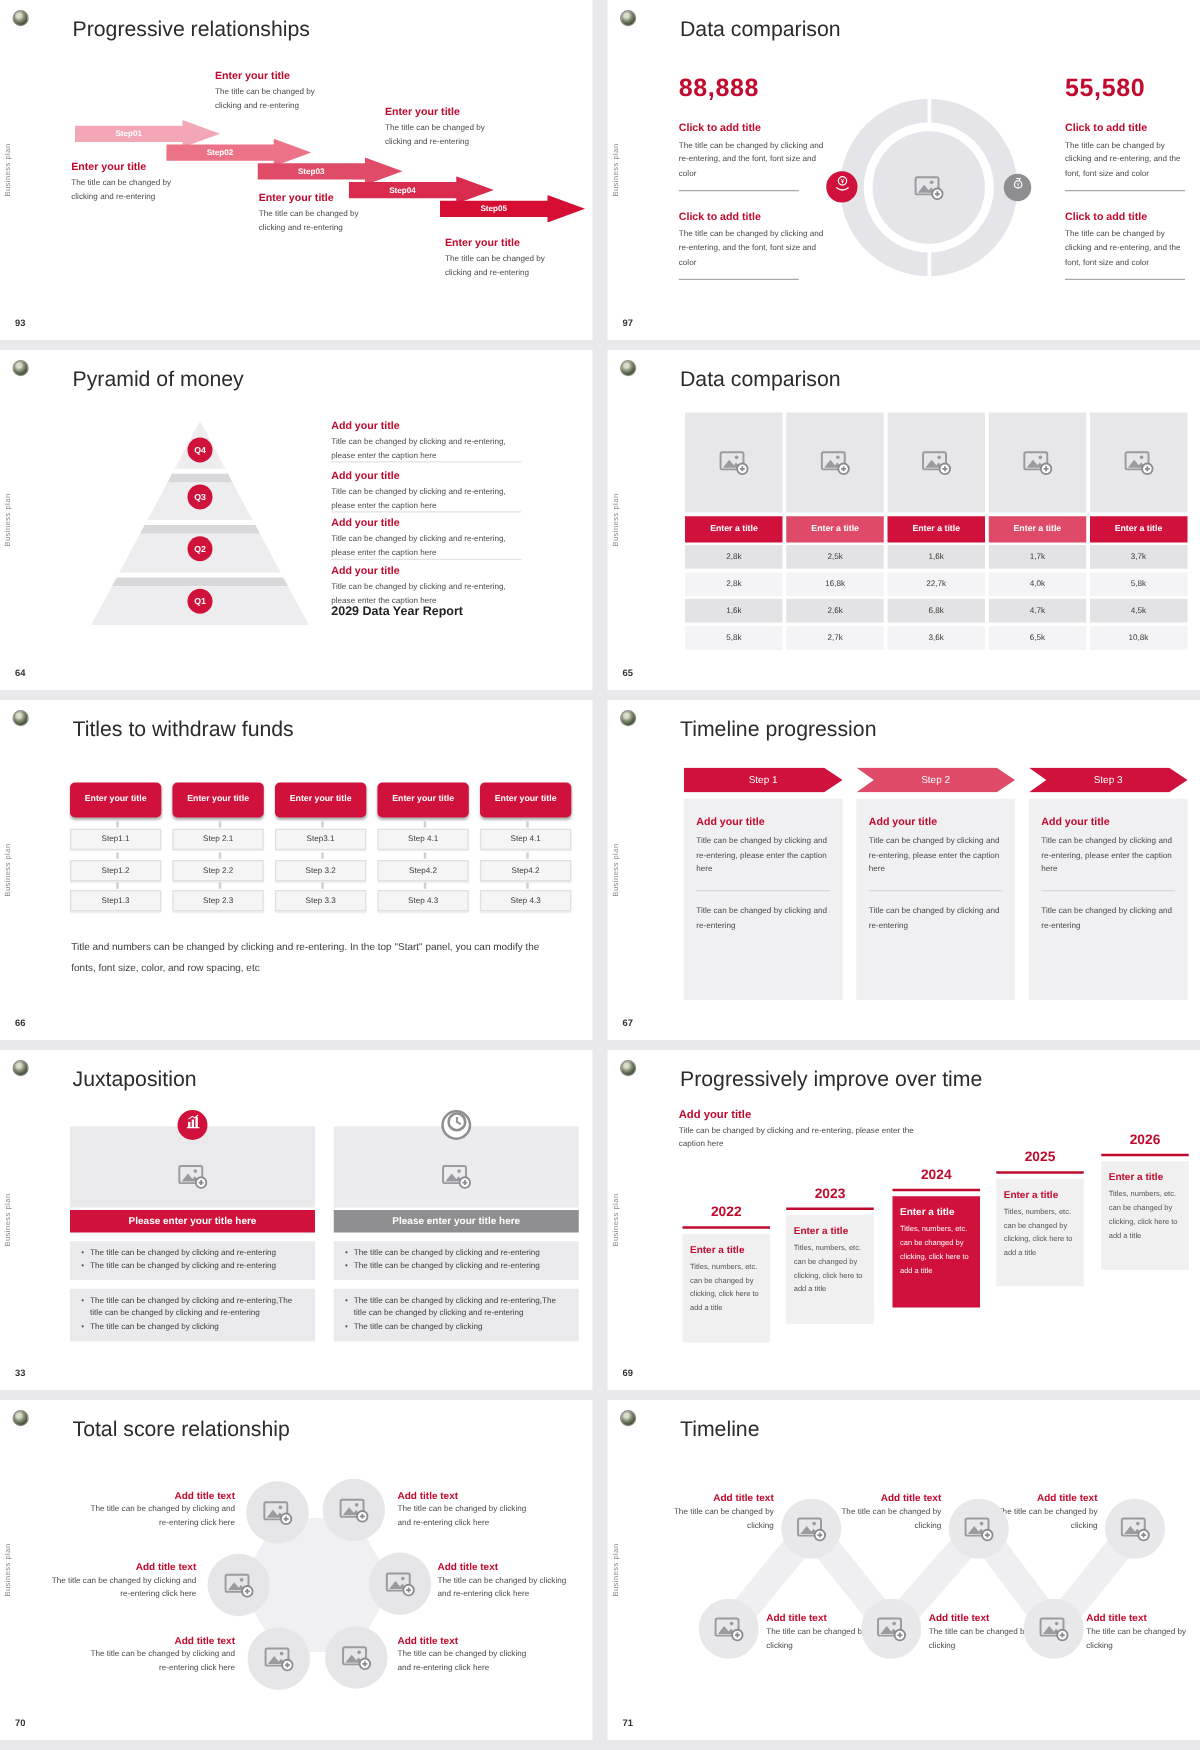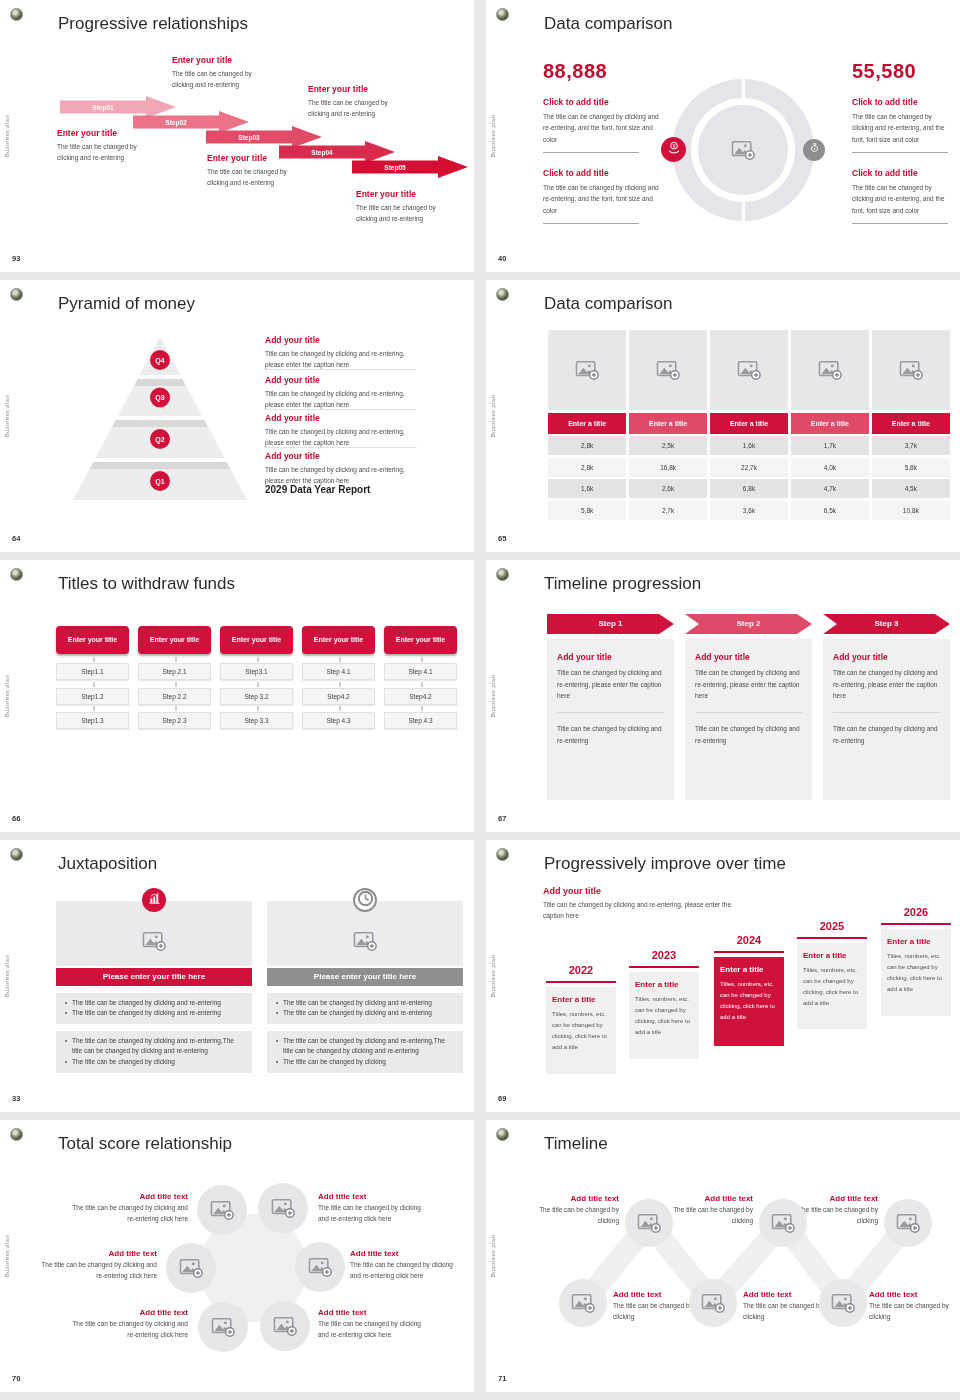--- a/index.html
+++ b/index.html
@@ -50,21 +50,21 @@
   .td65{height:19px;line-height:19px;text-align:center;font-size:6.5px;color:#3a3a3a}
   .ra{background:#E3E3E5}.rb{background:#F4F4F6}
   
   .btn66{position:absolute;top:66px;width:73px;height:28px;background:#D0113B;border-radius:4px;color:#fff;
     font-weight:bold;font-size:7px;text-align:center;line-height:28px;box-shadow:0 1.5px 2px rgba(0,0,0,.3)}
   .box66{position:absolute;width:73px;height:17px;background:#F5F5F6;border:1px solid #E0E0E2;font-size:6.5px;
     color:#3a3a3a;text-align:center;line-height:15px;box-shadow:0 1px 1px rgba(0,0,0,.08)}
   .box66::before{content:"";position:absolute;top:-7px;left:50%;width:2px;height:5px;background:#cfcfcf}
   .note66{position:absolute;left:57px;top:190px;width:378px;font-size:8px;line-height:2.1;color:#3d3d3d}
   
-  .bn67{position:absolute;top:54px;height:20px;width:127px;color:#fff;font-weight:bold;font-size:8px;text-align:center;line-height:20px}
+  .bn67{position:absolute;top:54px;height:20px;width:127px;color:#fff;font-weight:normal;font-size:8px;text-align:center;line-height:20px}
   .bnA{clip-path:polygon(0 0,112px 0,127px 50%,112px 100%,0 100%)}
   .bnB{clip-path:polygon(0 0,112px 0,127px 50%,112px 100%,0 100%,14px 50%)}
   .cd67{position:absolute;top:79px;width:127px;height:161px;background:#F0F0F2;padding:13px 10px}
   .cd67 h4{font-size:8.5px;margin-bottom:5px}
   .cd67 p{font-size:6.5px;line-height:1.8}
   .cd67 hr{border:none;border-top:1px solid #d8d8d8;margin:10px 0}
   
   .half68{position:absolute;top:48px;width:196px;height:200px}
   .ic68{position:absolute;left:86px;top:0;width:24px;height:24px;border-radius:50%;z-index:2;display:flex;align-items:center;justify-content:center}
   .imgbox68{position:absolute;left:0;top:13px;width:196px;height:65px;background:#EAE9EB;display:flex;align-items:flex-end;justify-content:center;padding-bottom:14px}
@@ -220,21 +220,21 @@
       <div class="badge" style="left:131px;top:60px;width:22px;height:22px;background:#8E8E91">
           <span>
   <svg viewBox="0 0 24 24" width="15" height="15">
     <path d="M9.5 4.5 h5 l-1.6 3" fill="none" stroke="#fff" stroke-width="1.5"></path>
     <path d="M10 7.5 c-3.5 2 -4.5 9 2 9 s5.5 -7 2 -9 z" fill="none" stroke="#fff" stroke-width="1.5"></path>
     <path d="M10.6 10.5 l1.4 1.8 1.4 -1.8 M12 12.3 v2.2" stroke="#fff" stroke-width="1" fill="none"></path>
   </svg>
 </span>
         </div>
     </div>
-    <span class="page-num">40</span>
+    <span class="page-num">97</span>
   </section>
 
   <section class="slide">
     <span class="logo"></span>
     <span class="side-label">Business plan</span>
     <h2 class="s-title">Pyramid of money</h2>
 
     <svg class="abs" style="left:73px;top:52px" width="174" height="172" viewBox="0 0 174 172">
       <polygon points="87,5 107.3,43 66.7,43" fill="#EDEDEF"></polygon>
       <polygon points="64.6,47 109.4,47 113,54 61,54" fill="#D8D8DA"></polygon>
@@ -386,20 +386,21 @@
     <div class="box66" style="left:220px;top:103px">Step3.1</div>
     <div class="box66" style="left:220px;top:128px">Step 3.2</div>
     <div class="box66" style="left:220px;top:152px">Step 3.3</div>
     <div class="box66" style="left:302px;top:103px">Step 4.1</div>
     <div class="box66" style="left:302px;top:128px">Step4.2</div>
     <div class="box66" style="left:302px;top:152px">Step 4.3</div>
     <div class="box66" style="left:384px;top:103px">Step 4.1</div>
     <div class="box66" style="left:384px;top:128px">Step4.2</div>
     <div class="box66" style="left:384px;top:152px">Step 4.3</div>
 
+    <p class="note66">Title and numbers can be changed by clicking and re-entering. In the top "Start" panel, you can modify the fonts, font size, color, and row spacing, etc</p>
     <span class="page-num">66</span>
   </section>
 
   <section class="slide">
     <span class="logo"></span>
     <span class="side-label">Business plan</span>
     <h2 class="s-title">Timeline progression</h2>
 
     <div class="bn67 bnA" style="left:61px;background:#D0113B">Step 1</div>
     <div class="bn67 bnB" style="left:199px;background:#DE4A68">Step 2</div>

